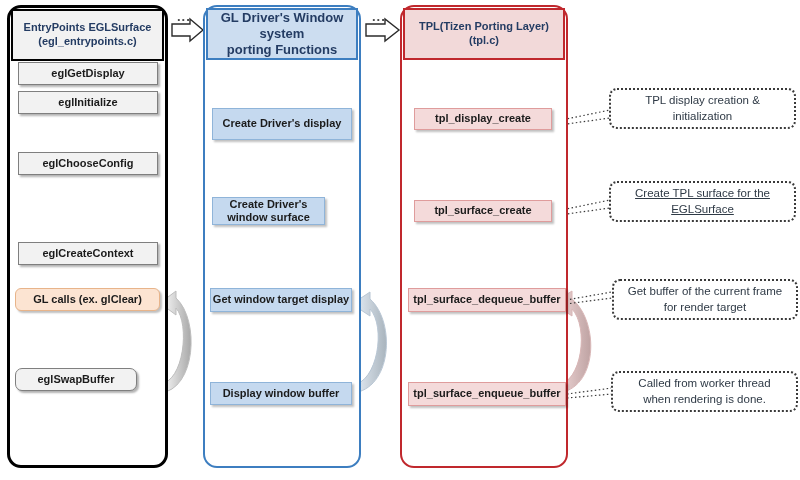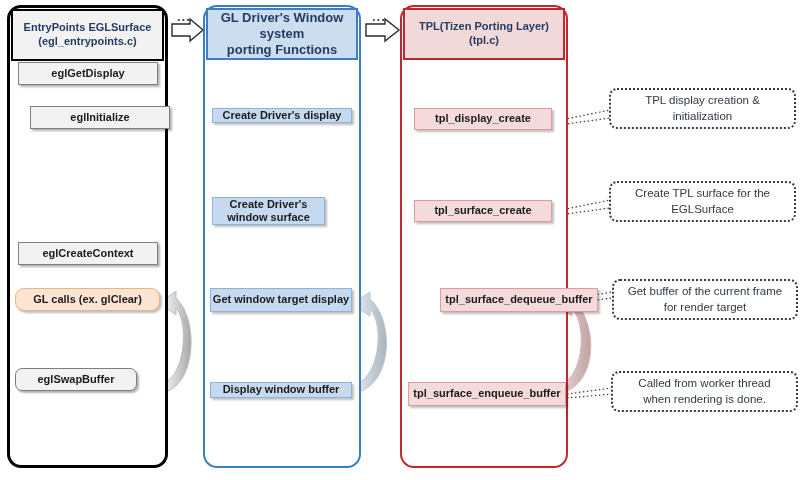--- a/index.html
+++ b/index.html
@@ -123,62 +123,63 @@
 
   <div class="column col-black"></div>
   <div class="col-header hdr-black">
     <div>
       <div>EntryPoints EGLSurface</div>
       <div>(egl_entrypoints.c)</div>
     </div>
   </div>
 
   <div class="node node-grey" style="left:18px;top:62px;width:140px;height:23px;">eglGetDisplay</div>
-  <div class="node node-grey" style="left:18px;top:106px;width:140px;height:23px;margin-left:12px;">eglInitialize</div>
+  <div class="node node-grey" style="left:18px;top:91px;width:140px;height:23px;">eglInitialize</div>
+  <div class="node node-grey" style="left:18px;top:152px;width:140px;height:23px;">eglChooseConfig</div>
   <div class="node node-grey" style="left:18px;top:242px;width:140px;height:23px;">eglCreateContext</div>
-  <div class="node node-orange" style="left:15px;top:288px;width:145px;height:23px;border-radius:9px;">GL calls (ex. glClear)</div>
+  <div class="node node-orange" style="left:15px;top:288px;width:145px;height:23px;">GL calls (ex. glClear)</div>
   <div class="node node-grey" style="left:15px;top:368px;width:122px;height:23px;border-radius:7px;">eglSwapBuffer</div>
 
   <div class="column col-blue"></div>
   <div class="col-header hdr-blue">
     <div>
       <div>GL Driver's Window system</div>
       <div>porting Functions</div>
     </div>
   </div>
 
-  <div class="node node-blue" style="left:212px;top:108px;width:140px;height:15px;">Create Driver's display</div>
+  <div class="node node-blue" style="left:212px;top:108px;width:140px;height:32px;">Create Driver's display</div>
   <div class="node node-blue" style="left:212px;top:197px;width:113px;height:28px;">Create Driver's window surface</div>
   <div class="node node-blue" style="left:210px;top:288px;width:142px;height:24px;">Get window target display</div>
-  <div class="node node-blue" style="left:210px;top:382px;width:142px;height:16px;">Display window buffer</div>
+  <div class="node node-blue" style="left:210px;top:382px;width:142px;height:23px;">Display window buffer</div>
 
   <div class="column col-red"></div>
   <div class="col-header hdr-red">
     <div>
       <div>TPL(Tizen Porting Layer)</div>
       <div>(tpl.c)</div>
     </div>
   </div>
 
   <div class="node node-red" style="left:414px;top:108px;width:138px;height:22px;">tpl_display_create</div>
   <div class="node node-red" style="left:414px;top:200px;width:138px;height:22px;">tpl_surface_create</div>
-  <div class="node node-red" style="left:408px;top:288px;width:158px;height:24px;margin-left:32px;">tpl_surface_dequeue_buffer</div>
+  <div class="node node-red" style="left:408px;top:288px;width:158px;height:24px;">tpl_surface_dequeue_buffer</div>
   <div class="node node-red" style="left:408px;top:382px;width:158px;height:24px;">tpl_surface_enqueue_buffer</div>
 
   <div class="dots" style="left:177px;top:9px;">...</div>
   <div class="dots" style="left:372px;top:9px;">...</div>
 
   <div class="callout" style="left:609px;top:88px;width:187px;height:41px;">
     <div>
       <div>TPL display  creation &amp;</div>
       <div>initialization</div>
     </div>
   </div>
 
-  <div class="callout" style="left:609px;top:181px;width:187px;height:41px;">
+  <div class="callout" style="left:609px;top:181px;width:187px;height:41px;text-decoration:underline;">
     <div>
       <div>Create TPL surface for the</div>
       <div>EGLSurface</div>
     </div>
   </div>
 
   <div class="callout" style="left:612px;top:279px;width:186px;height:41px;">
     <div>
       <div>Get buffer of the current frame</div>
       <div>for render target</div>

